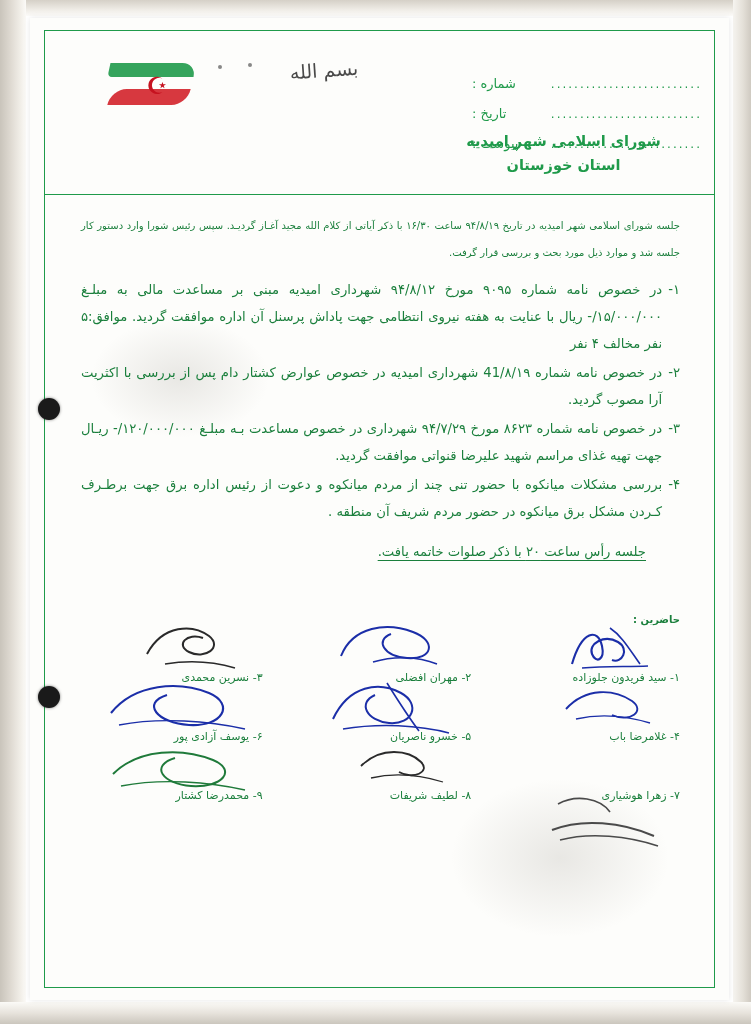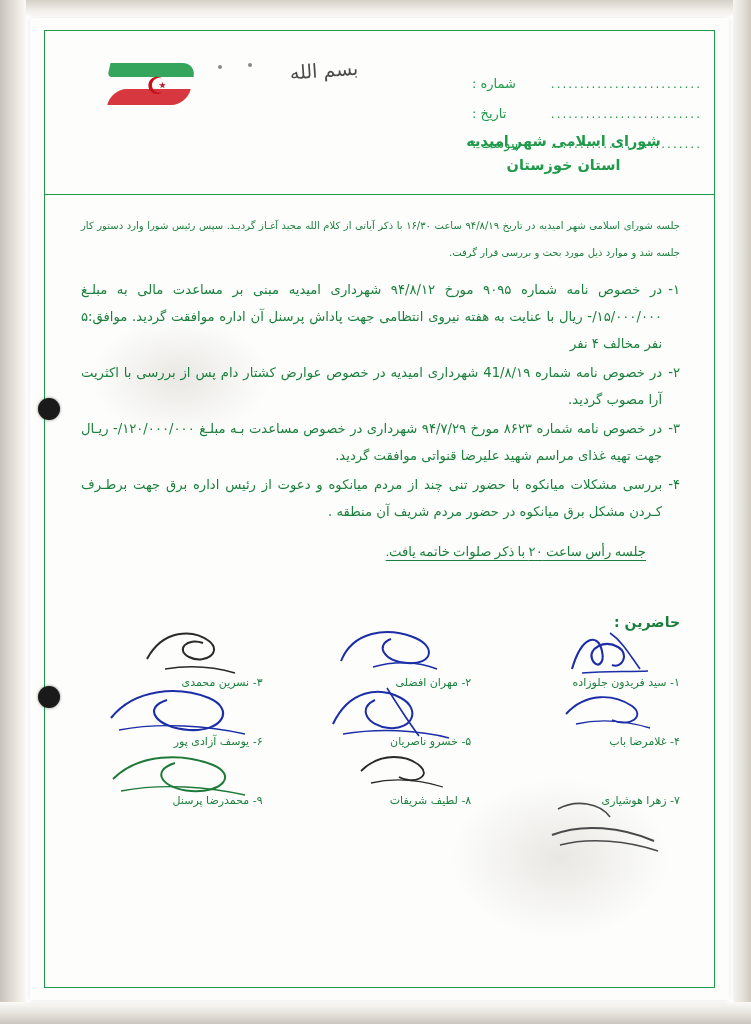--- a/index.html
+++ b/index.html
@@ -241,37 +241,36 @@
     text-align: justify;
   }
   .closing {
     margin: 8px 34px 0 36px;
     font-size: 13.2px;
     line-height: 26px;
     color: #1a7f3c;
     text-decoration: underline;
     text-underline-offset: 4px;
     display: inline-block;
-    font-family: Liberation Serif, serif;
   }
   .closing-wrap {
     margin: 6px 34px 0 36px;
     text-align: right;
   }
 
   
   .attendees {
     position: absolute;
     left: 30px;
     right: 34px;
     top: 420px;
   }
   .attendees-title {
     text-align: right;
-    font-size: 14px;
+    font-size: 10px;
     font-weight: bold;
     color: #1a7f3c;
     margin-bottom: 18px;
   }
   .att-row {
     display: flex;
     flex-direction: row;
     justify-content: space-between;
     margin-top: 46px;
     position: relative;
@@ -492,21 +491,21 @@
               <span class="att-name">لطیف شریفات</span>
               <div class="sig">
                 <svg width="120" height="50" viewBox="0 0 120 50">
                   <path d="M18 28 C38 8, 66 12, 78 24 C88 34, 70 42, 56 34" fill="none" stroke="#2a2a2a" stroke-width="1.8"></path>
                   <path d="M28 40 C54 34, 80 38, 100 44" fill="none" stroke="#2a2a2a" stroke-width="1.3"></path>
                 </svg>
               </div>
             </div>
             <div class="att-cell">
               <span class="att-name">۹-</span>
-              <span class="att-name">محمدرضا پرسنل</span>
+              <span class="att-name">محمدرضا کشتار</span>
               <div class="sig" style="bottom:6px;">
                 <svg width="150" height="56" viewBox="0 0 150 56">
                   <path d="M8 30 C34 4, 78 4, 108 16 C132 26, 118 44, 86 42 C58 40, 44 22, 70 14" fill="none" stroke="#1f7a3a" stroke-width="2"></path>
                   <path d="M16 42 C58 34, 104 38, 140 46" fill="none" stroke="#1f7a3a" stroke-width="1.4"></path>
                 </svg>
               </div>
             </div>
           </div>
 
         </div>

